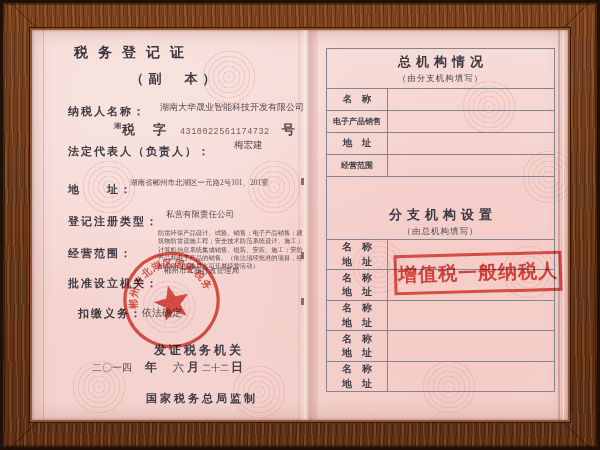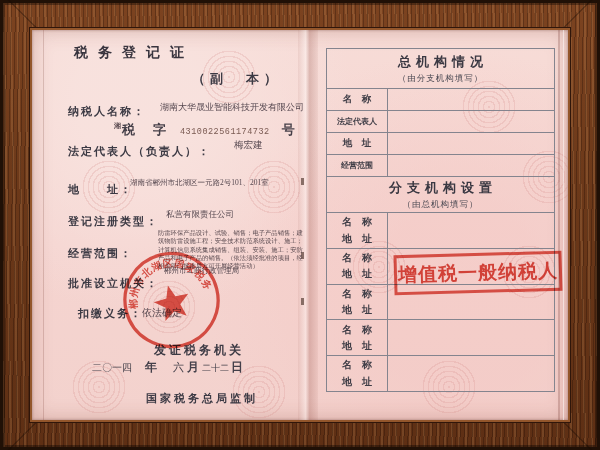--- a/index.html
+++ b/index.html
@@ -43,21 +43,21 @@
     position:absolute;left:266px;top:0;width:20px;height:100%;
     background:linear-gradient(90deg, rgba(150,80,70,.10), rgba(255,250,248,.40) 38%, rgba(140,70,60,.25) 58%, rgba(150,80,70,.08));
   }
   .stitch{position:absolute;left:269px;width:3px;height:7px;background:#5a4038;opacity:.7;}
   .edge-right{position:absolute;right:8px;top:0;width:2px;height:100%;background:rgba(120,60,50,.25);}
   .edge-right2{position:absolute;right:4px;top:0;width:1px;height:100%;background:rgba(255,255,255,.5);}
   .edge-left{position:absolute;left:11px;top:0;width:1px;height:100%;background:rgba(120,60,50,.22);}
   
   .t{position:absolute;color:#3c3a44;}
   .title{left:32px;top:14px;width:218px;text-align:left;font-size:14px;font-weight:bold;letter-spacing:10px;text-indent:10px;color:#38343e;}
-  .subtitle{left:32px;top:40px;width:218px;text-align:right;font-size:13px;font-weight:bold;letter-spacing:5px;text-indent:5px;}
+  .subtitle{left:32px;top:40px;width:218px;text-align:center;font-size:13px;font-weight:bold;letter-spacing:5px;text-indent:5px;}
   .serial{left:82px;top:61px;font-size:13px;font-weight:bold;color:#453f48;white-space:nowrap;margin-top:30px;}
   .serial .sup{font-size:7px;vertical-align:top;margin-right:1px;color:#5a4a50;}
   .serial .sp1{margin-right:18px;}
   .serial .num{font-size:8.5px;font-weight:normal;color:#7a5a52;letter-spacing:.5px;margin:0 12px 0 14px;font-family:"Liberation Mono","DejaVu Sans Mono",monospace;}
   .lbl{font-size:11px;font-weight:bold;letter-spacing:2px;color:#3c3a44;white-space:nowrap;}
   .val{color:#564850;white-space:nowrap;}
   .scope{white-space:normal;width:150px;font-size:6.3px;line-height:8.3px;color:#5a4a50;}
   .issuer{left:92px;top:312px;width:150px;text-align:center;font-size:12px;font-weight:bold;letter-spacing:3px;}
   .dateline{left:60px;top:329px;width:220px;font-size:12px;white-space:nowrap;color:#44404a;}
   .dateline .y{font-size:10px;}
@@ -72,21 +72,21 @@
   
   .rtable{
     position:absolute;left:294px;top:18px;width:229px;height:344px;
     border:1px solid #84848e;box-sizing:border-box;display:flex;flex-direction:column;
     color:#3f3d46;
   }
   .th{border-bottom:1px solid #84848e;display:flex;flex-direction:column;align-items:center;justify-content:center;}
   .th .tt{font-size:13px;font-weight:bold;letter-spacing:5px;text-indent:5px;color:#3a3842;}
   .th .ts{font-size:8.5px;letter-spacing:1px;margin-top:2px;color:#4a4852;}
   .h1{height:39px;}
-  .h2{height:35px;}
+  .h2{height:35px;margin-top:27px;}
   .trow{display:flex;border-bottom:1px solid #84848e;box-sizing:border-box;}
   .trow:last-child{border-bottom:none;}
   .r22{height:22px;}
   .pair{flex:1;}
   .tlabel{width:61px;border-right:1px solid #84848e;display:flex;align-items:center;justify-content:center;
     font-size:9.5px;font-weight:bold;box-sizing:border-box;}
   .tlabel.small{font-size:8px;letter-spacing:0;}
   .tlabel.two{flex-direction:column;justify-content:space-evenly;align-items:center;font-size:10px;}
   .tval{flex:1;}
   
@@ -183,21 +183,21 @@
     <div class="rtable">
       <div class="th h1">
         <div class="tt">总机构情况</div>
         <div class="ts">（由分支机构填写）</div>
       </div>
       <div class="trow r22">
         <div class="tlabel">名　称</div>
         <div class="tval"></div>
       </div>
       <div class="trow r22">
-        <div class="tlabel small">法定代表人</div>
+        <div class="tlabel small">电子产品销售</div>
         <div class="tval"></div>
       </div>
       <div class="trow r22">
         <div class="tlabel">地　址</div>
         <div class="tval"></div>
       </div>
       <div class="trow r22">
         <div class="tlabel small">经营范围</div>
         <div class="tval"></div>
       </div>

